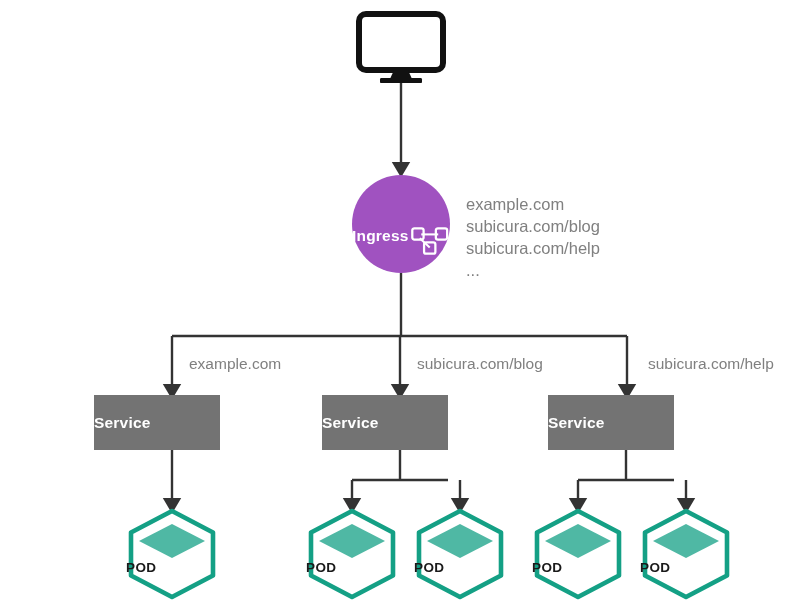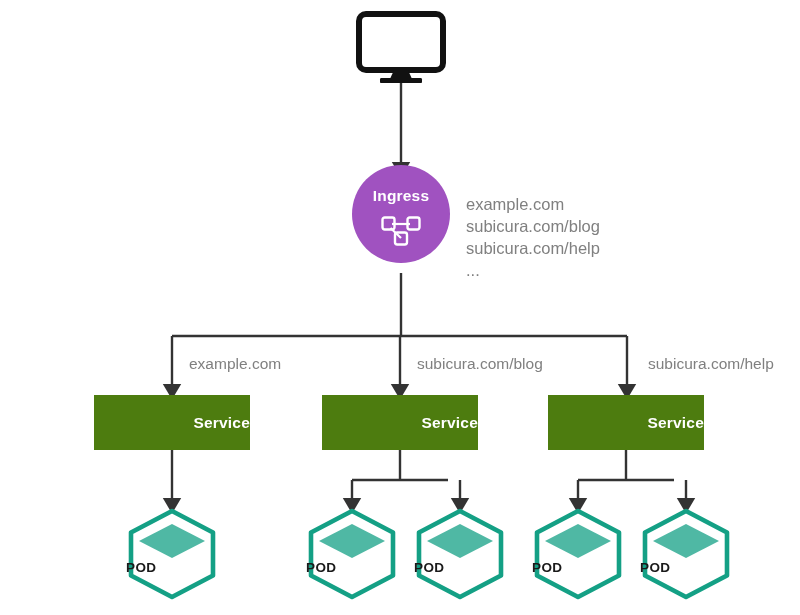--- a/index.html
+++ b/index.html
@@ -34,27 +34,27 @@
     left: 356px;
     top: 11px;
     width: 90px;
     height: 72px;
   }
 
   
   .ingress-node {
     position: absolute;
     left: 352px;
-    top: 165px;
+    top: 175px;
     width: 98px;
     height: 98px;
     border-radius: 50%;
     background: #a052c0;
     display: flex;
-    flex-direction: column;
+    flex-direction: row;
     align-items: center;
     justify-content: flex-start;
     padding-top: 23px;
     box-sizing: border-box;
   }
   .ingress-label {
     color: #ffffff;
     font-size: 15.5px;
     font-weight: bold;
     letter-spacing: 0.2px;
@@ -87,26 +87,26 @@
     white-space: nowrap;
   }
   .route-label.r0 { left: 189px; }
   .route-label.r1 { left: 417px; }
   .route-label.r2 { left: 648px; }
 
   
   .service-node {
     position: absolute;
     top: 395px;
-    width: 156px;
+    width: 126px;
     height: 55px;
-    background: #4d7c0f;
+    background: #737373;
     display: flex;
     align-items: center;
-    justify-content: flex-end;
+    justify-content: flex-start;
   }
   .service-node.s0 { left: 94px; }
   .service-node.s1 { left: 322px; }
   .service-node.s2 { left: 548px; }
   .service-label {
     color: #ffffff;
     font-size: 15.5px;
     font-weight: bold;
     letter-spacing: 0.2px;
   }

